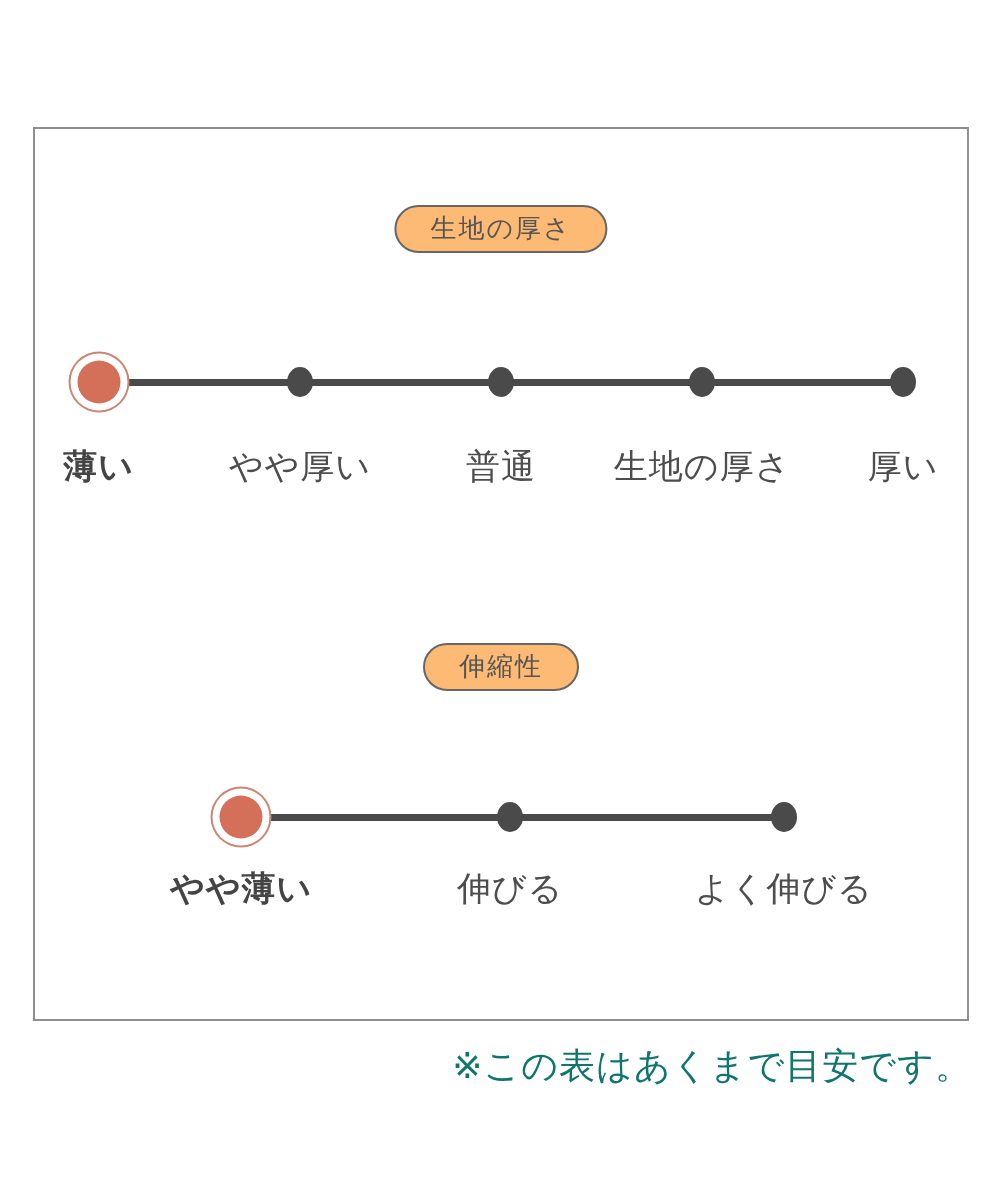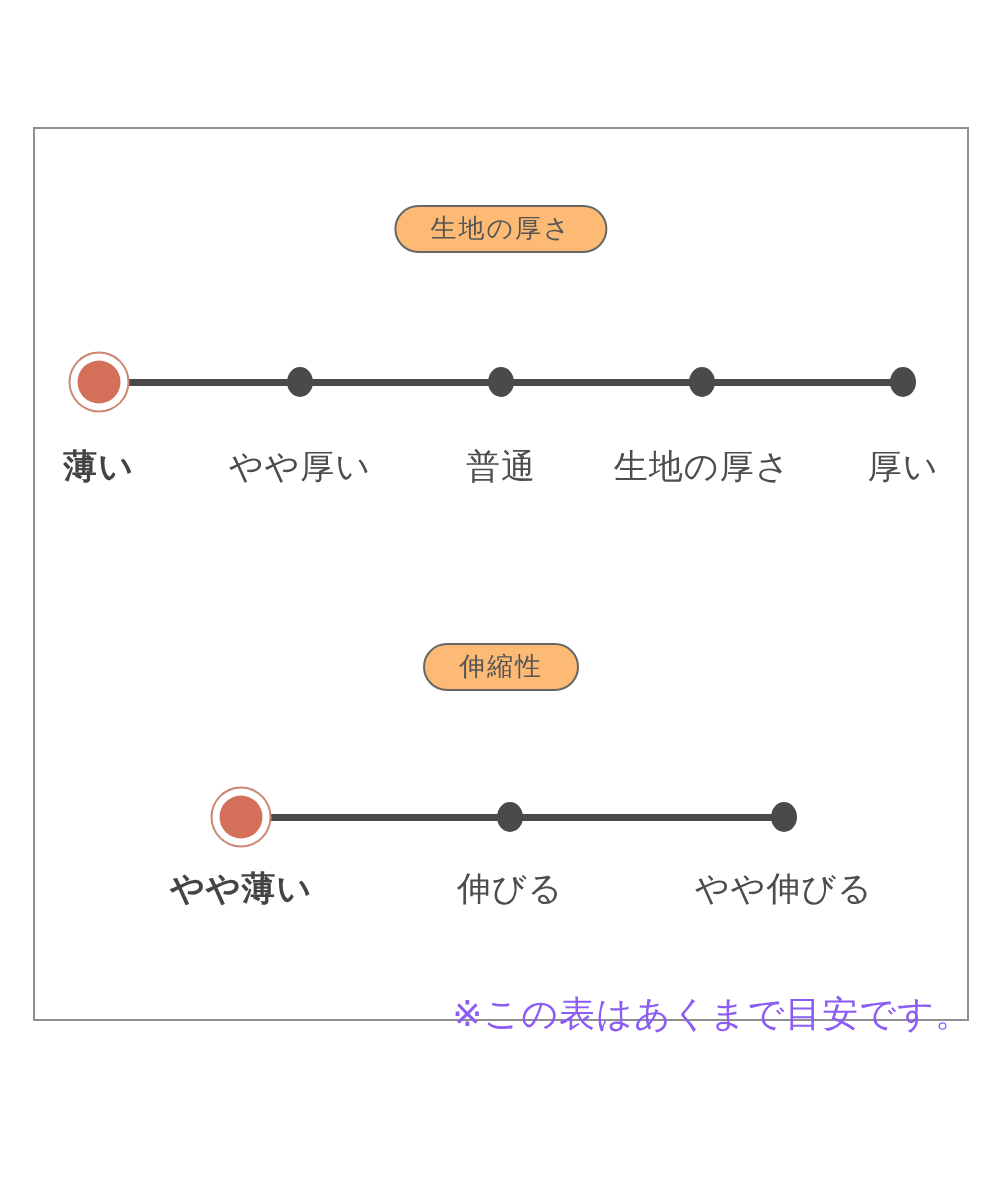--- a/index.html
+++ b/index.html
@@ -80,24 +80,24 @@
   }
   .row-thickness .point-label { top: 320px; }
   .row-stretch   .point-label { top: 742px; }
   .point-label.selected {
     font-weight: 700;
     color: #444444;
   }
 
   .footnote {
     position: absolute;
-    top: 990px;
+    top: 1042px;
     right: 28px;
     font-size: 36px;
-    color: #8b5cf6;
+    color: #0f766e;
     letter-spacing: 1px;
     white-space: nowrap;
   }
 </style>
 </head>
 <body>
 
 <div class="frame">
 
   <div class="row-thickness">
@@ -122,18 +122,18 @@
     <div class="pill pill-stretch">伸縮性</div>
 
     <div class="track track-stretch"></div>
 
     <span class="dot selected" style="left:22.12%"></span>
     <span class="dot" style="left:50.96%"></span>
     <span class="dot" style="left:80.34%"></span>
 
     <span class="point-label selected" style="left:22.12%">やや薄い</span>
     <span class="point-label" style="left:50.96%">伸びる</span>
-    <span class="point-label" style="left:80.34%">やや伸びる</span>
+    <span class="point-label" style="left:80.34%">よく伸びる</span>
   </div>
 
 </div>
 
 <div class="footnote">※この表はあくまで目安です。</div>
 
 </body></html>

